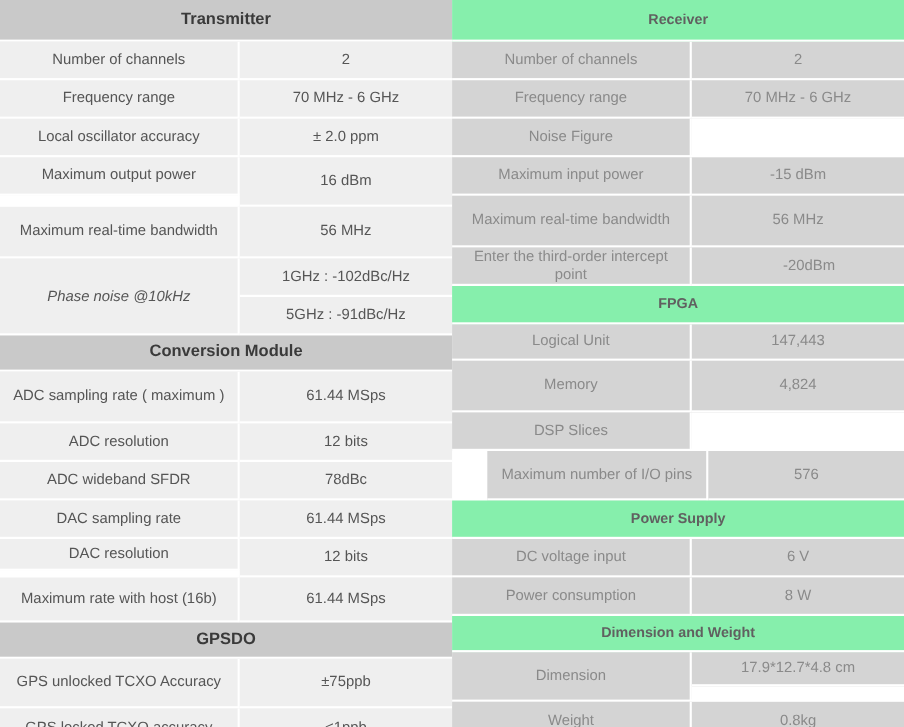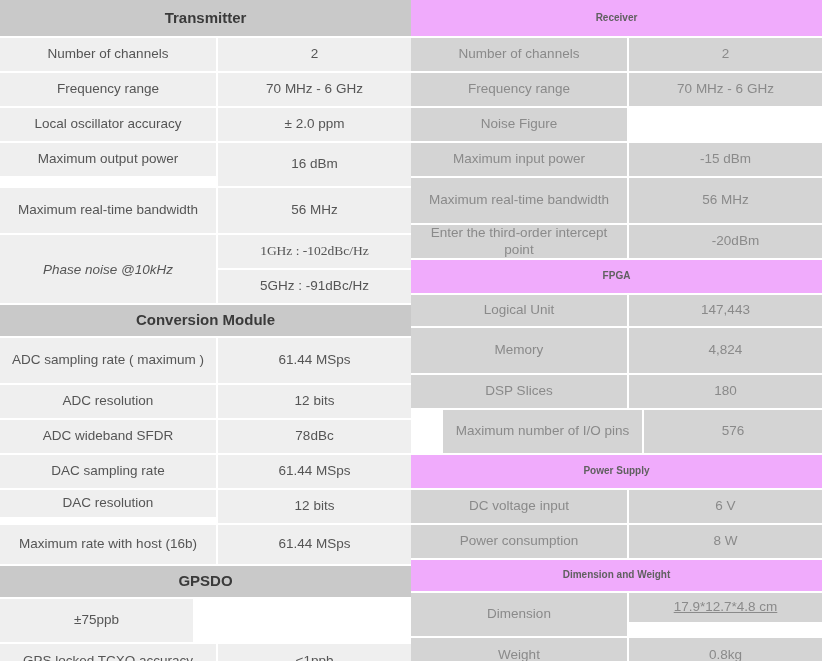--- a/index.html
+++ b/index.html
@@ -65,24 +65,24 @@
     width: 411px;
     border-right: none;
   }
   .lbl-light { background: #efefef; color: #555555; }
   .val-light { background: #efefef; color: #555555; }
 
   .lbl-dark-r  { background: #d4d4d4; color: #8a8a8a; }
   .val-dark-r  { background: #d4d4d4; color: #8a8a8a; }
 
   .hdr-r {
-    background: #f0abfc;
+    background: #86efac;
     color: #606060;
     font-weight: bold;
-    font-size: 10px;
+    font-size: 13px;
     width: 411px;
     border-right: none;
   }
 
   
   .span-block { display: flex; flex-direction: row; }
   .span-label {
     width: 218px;
     box-sizing: border-box;
     display: flex;
@@ -125,21 +125,21 @@
       <div class="cell l-label lbl-light" style="height:35px;">Maximum output power</div>
       <div class="cell l-value val-light last-col" style="height:45px;text-align:right;">16 dBm</div>
     </div>
     <div class="row">
       <div class="cell l-label lbl-light" style="height:47px;">Maximum real-time bandwidth</div>
       <div class="cell l-value val-light last-col" style="height:47px;">56 MHz</div>
     </div>
     <div class="span-block">
       <div class="span-label" style="height:70px;font-style:italic;">Phase noise @10kHz</div>
       <div class="span-values">
-        <div class="cell val-light" style="height:35px;font-family:Liberation Serif, serif;">1GHz : -102dBc/Hz</div>
+        <div class="cell val-light" style="height:35px;">1GHz : -102dBc/Hz</div>
         <div class="cell val-light" style="height:35px;">5GHz : -91dBc/Hz</div>
       </div>
     </div>
 
     <div class="row">
       <div class="cell hdr" style="height:33px;">Conversion Module</div>
     </div>
     <div class="row">
       <div class="cell l-label lbl-light" style="height:47px;">ADC sampling rate ( maximum )</div>
       <div class="cell l-value val-light last-col" style="height:47px;">61.44 MSps</div>
@@ -162,20 +162,21 @@
     </div>
     <div class="row">
       <div class="cell l-label lbl-light" style="height:41px;">Maximum rate with host (16b)</div>
       <div class="cell l-value val-light last-col" style="height:41px;">61.44 MSps</div>
     </div>
 
     <div class="row">
       <div class="cell hdr" style="height:33px;">GPSDO</div>
     </div>
     <div class="row">
+      <div class="cell l-label lbl-light" style="height:45px;">GPS unlocked TCXO Accuracy</div>
       <div class="cell l-value val-light last-col" style="height:45px;">±75ppb</div>
     </div>
     <div class="row">
       <div class="cell l-label lbl-light" style="height:36px;">GPS locked TCXO accuracy</div>
       <div class="cell l-value val-light last-col" style="height:36px;">&lt;1ppb</div>
     </div>
 
   </div>
 
   <div class="col col-right">
@@ -213,21 +214,20 @@
     <div class="row">
       <div class="cell r-label lbl-dark-r" style="height:33px;">Logical Unit</div>
       <div class="cell r-value val-dark-r last-col" style="height:33px;">147,443</div>
     </div>
     <div class="row">
       <div class="cell r-label lbl-dark-r" style="height:47px;">Memory</div>
       <div class="cell r-value val-dark-r last-col" style="height:47px;">4,824</div>
     </div>
     <div class="row">
       <div class="cell r-label lbl-dark-r" style="height:35px;">DSP Slices</div>
-      <div class="cell r-value val-dark-r last-col" style="height:35px;">180</div>
     </div>
     <div class="row">
       <div class="cell r-label lbl-dark-r" style="height:45px;margin-left:32px;">Maximum number of I/O pins</div>
       <div class="cell r-value val-dark-r last-col" style="height:45px;">576</div>
     </div>
 
     <div class="row">
       <div class="cell hdr-r" style="height:35px;">Power Supply</div>
     </div>
     <div class="row">
@@ -237,21 +237,21 @@
     <div class="row">
       <div class="cell r-label lbl-dark-r" style="height:35px;">Power consumption</div>
       <div class="cell r-value val-dark-r last-col" style="height:35px;">8 W</div>
     </div>
 
     <div class="row">
       <div class="cell hdr-r" style="height:33px;">Dimension and Weight</div>
     </div>
     <div class="row">
       <div class="cell r-label lbl-dark-r" style="height:45px;">Dimension</div>
-      <div class="cell r-value val-dark-r last-col" style="height:31px;text-decoration:underline;">17.9*12.7*4.8 cm</div>
+      <div class="cell r-value val-dark-r last-col" style="height:31px;">17.9*12.7*4.8 cm</div>
     </div>
     <div class="row">
       <div class="cell r-label lbl-dark-r" style="height:36px;">Weight</div>
       <div class="cell r-value val-dark-r last-col" style="height:36px;">0.8kg</div>
     </div>
 
   </div>
 
 </div>
 

